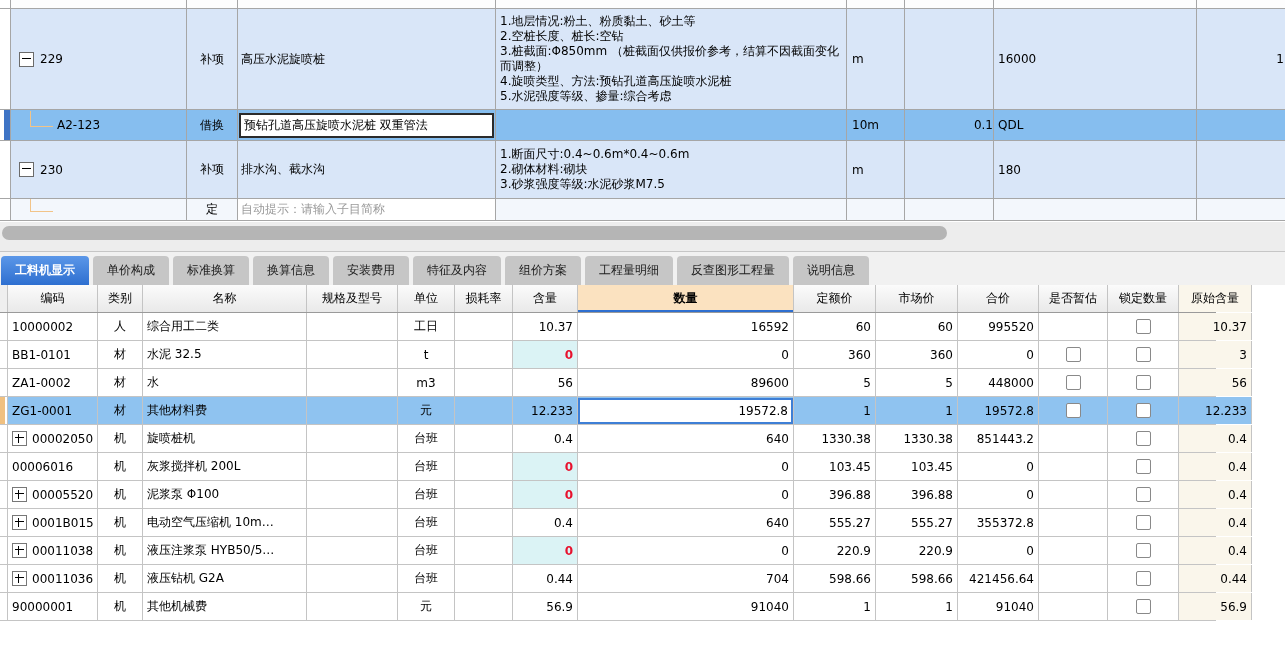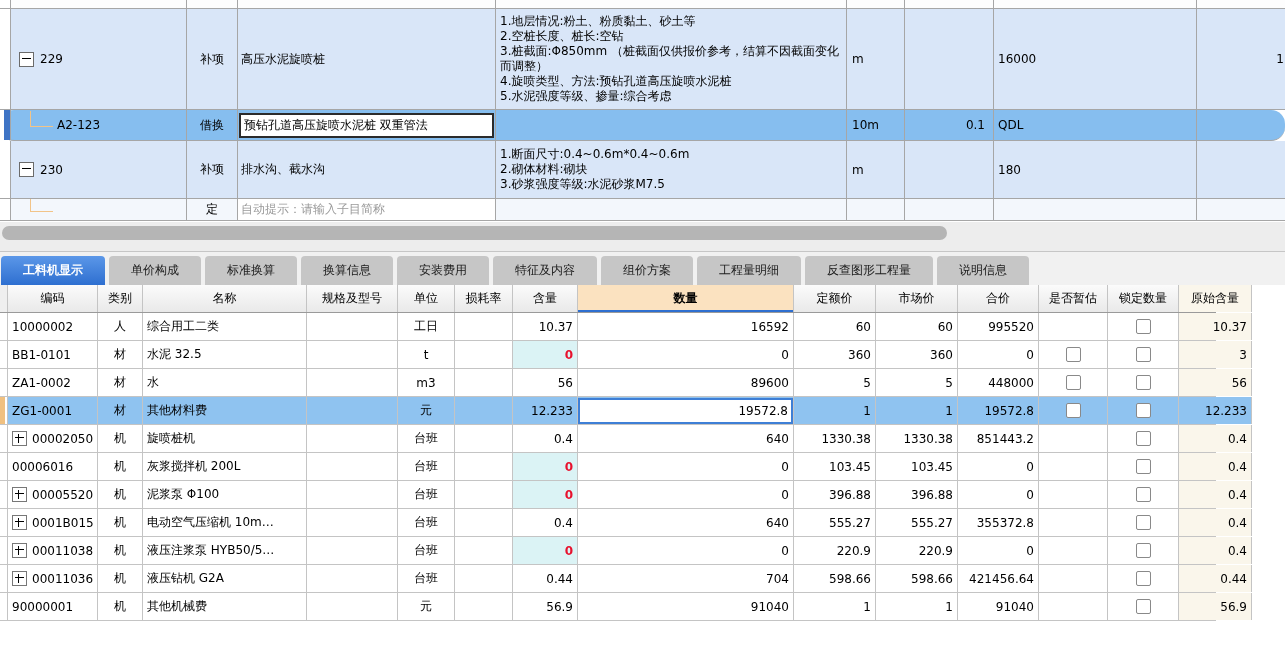--- a/index.html
+++ b/index.html
@@ -3,48 +3,48 @@
 <meta charset="utf-8">
 <style>
   html,body{margin:0;padding:0;}
   body{
     width:1285px;height:668px;overflow:hidden;background:#fff;color:#000;
     font-family:"DejaVu Sans","Liberation Sans",sans-serif;font-size:12px;
   }
   
   .top-pane{width:1285px;height:222px;overflow:hidden;background:#fff;}
   .tg-row{display:flex;background:#D9E6F8;border-bottom:1px solid #A6A6A6;box-sizing:border-box;}
-  .tg-row.sel{background:#86BEEF;border-radius:14px;}
+  .tg-row.sel{background:#86BEEF;}
   .tg-row.stub{background:#F3F7FC;}
   .tg-row.partial{background:#FDFDFD;height:9px;}
   .tc{border-right:1px solid #A6A6A6;box-sizing:border-box;display:flex;align-items:center;overflow:hidden;flex:none;}
   .c-ind{width:11px;background:#fff;align-items:stretch;}
   .indmark{width:7px;margin-left:4px;background:#3E74C5;}
   .c-code{width:176px;}
   .c-type{width:51px;justify-content:center;}
   .c-name{width:258px;padding:0 3px;}
   .c-name.ph{background:#fff;}
   .c-feat{width:351px;align-items:flex-start;flex-direction:column;justify-content:center;padding:3px 4px;line-height:15px;}
   .c-unit{width:58px;padding-left:5px;}
-  .c-cont{width:89px;justify-content:flex-end;padding-right:8px;}
+  .c-cont{width:89px;justify-content:flex-end;}
   .c-qty{width:203px;padding-left:4px;}
   .c-extra{flex:1;justify-content:flex-end;padding-right:1px;border-right:none;}
   .expbox{position:relative;width:13px;height:13px;border:1px solid #6b6b6b;background:#fff;margin:0 6px 0 8px;flex:none;}
   .expbox::before{content:"";position:absolute;left:2px;right:2px;top:5px;height:1px;background:#000;}
   .branch{width:22px;height:15px;border-left:1px solid #F2C488;border-bottom:1px solid #F2C488;margin:0 4px 12px 19px;flex:none;}
   .edit-dark{height:25px;width:100%;border:2px solid #2b2b2b;background:#fff;font:inherit;padding:0 3px;box-sizing:border-box;outline:none;}
   .phtxt{color:#9a9a9a;}
   .featline{white-space:normal;}
   
   .scrollzone{height:25px;background:#EDEDED;border-bottom:1px solid #C6C6C6;padding-top:4px;box-sizing:content-box;}
   .track{height:14px;position:relative;}
   .thumb{position:absolute;left:2px;top:0;width:945px;height:14px;background:#B5B5B5;border-radius:7px;}
   
   .tabzone{height:33px;background:#F1F1F1;display:flex;align-items:flex-end;}
-  .tab{height:29px;line-height:29px;padding:0 22px;background:#C6C6C6;color:#1a1a1a;border-radius:4px 4px 0 0;margin-right:4px;text-align:center;flex:none;cursor:default;}
+  .tab{height:29px;line-height:29px;padding:0 14px;background:#C6C6C6;color:#1a1a1a;border-radius:4px 4px 0 0;margin-right:4px;text-align:center;flex:none;cursor:default;}
   .tab:first-child{margin-left:1px;}
   .tab.active{background:linear-gradient(#5b97e8,#2e6fd0);color:#fff;font-weight:bold;}
   
   .btable{width:1216px;background:#fff;}
   .b-row{display:flex;height:28px;box-sizing:border-box;border-bottom:1px solid #C4C4C4;background:#fff;width:1216px;}
   .b-row.head{background:linear-gradient(#FBFBFB,#E9E9E9);border-bottom:1px solid #9a9a9a;}
   .bc{border-right:1px solid #C4C4C4;box-sizing:border-box;display:flex;align-items:center;overflow:hidden;padding:0 4px;flex:none;}
   .b-row.head .bc{justify-content:center;padding:0 2px;}
   .b-ind{width:8px;padding:0;background:#fff;}
   .b-row.head .b-ind{background:#EFEFEF;}

